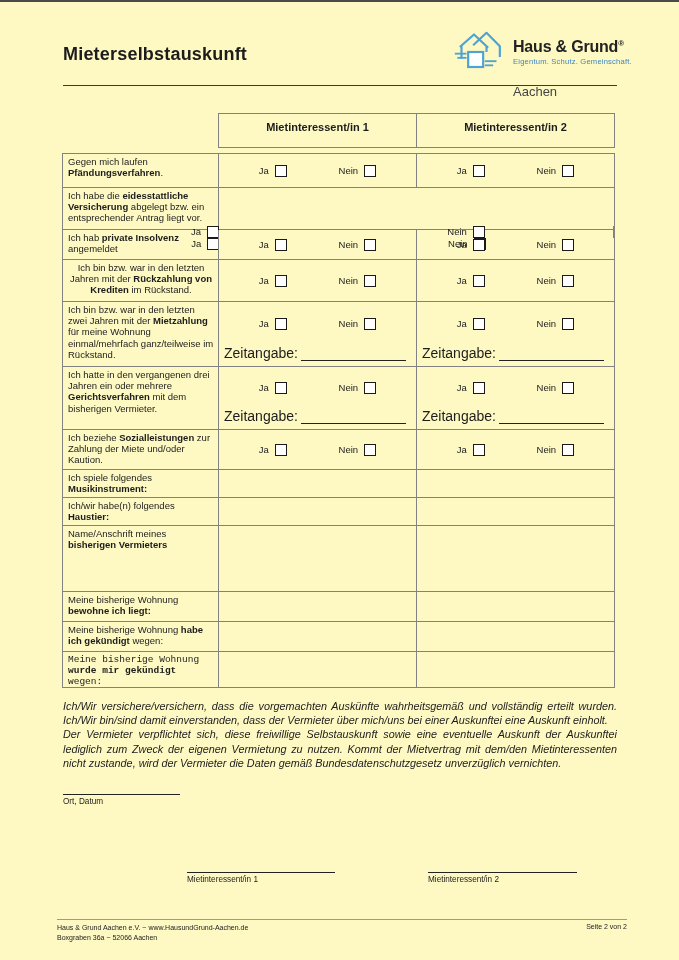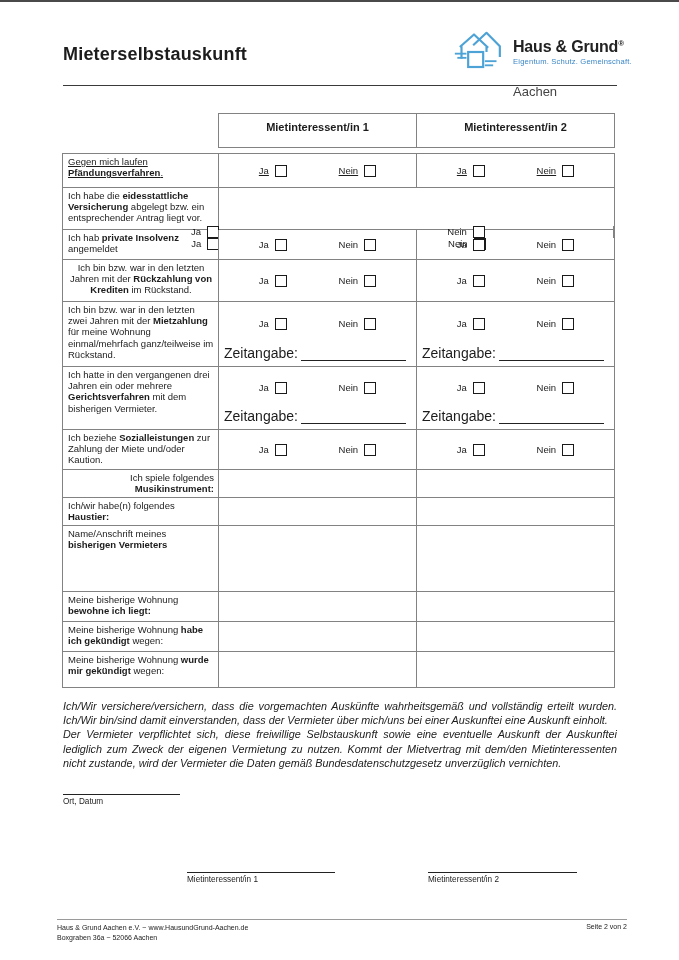--- a/index.html
+++ b/index.html
@@ -1,17 +1,17 @@
 <!DOCTYPE html>
 <html><head>
 <meta charset="utf-8">
 <style>
   html,body{margin:0;padding:0;background:#e8e8e8;}
   .page{
-    position:relative;width:679px;height:960px;background:#ffffff;
+    position:relative;width:679px;height:960px;background:#fef9c3;
     font-family:"Liberation Sans", sans-serif;color:#1c1c1c;overflow:hidden;
   }
   .top-edge{position:absolute;top:0;left:0;width:100%;height:2px;background:#4a4a4a;}
 
   
   .page-title{position:absolute;left:63px;top:44px;margin:0;font-size:18px;font-weight:700;letter-spacing:.2px;}
   .logo{position:absolute;left:453px;top:27px;display:flex;align-items:flex-start;}
   .logo svg{display:block;}
   .logo-text{margin-left:8px;padding-top:8px;}
   .brand{font-size:16px;font-weight:700;color:#222;line-height:17px;letter-spacing:-.2px;}
@@ -20,21 +20,21 @@
   .city{font-size:13px;color:#444;margin-top:18px;}
   .header-rule{position:absolute;left:63px;top:85px;width:554px;border-top:1.5px solid #3a3a3a;}
 
   
   .tbl{position:absolute;left:62px;top:113px;width:553px;}
   .tbl-header{margin-left:156px;display:flex;height:33px;border:1px solid #828282;}
   .th{flex:1;text-align:center;font-weight:700;font-size:11px;padding-top:7px;}
   .th:first-child{border-right:1px solid #828282;}
   .tbl-body{margin-top:5px;border:1px solid #828282;}
   .row{display:flex;border-bottom:1px solid #828282;box-sizing:border-box;}
-  .row:last-child{border-bottom:none;}
+  .row:last-child{border-bottom:none;font-family:Liberation Mono, monospace;}
   .cell{box-sizing:border-box;}
   .label-cell{width:156px;border-right:1px solid #828282;padding:2px 4px 2px 5px;font-size:9.5px;line-height:11.2px;}
   .label-cell .b{font-weight:700;}
   .ans-cell{flex:1;display:flex;flex-direction:column;}
   .ans-cell.c1{border-right:1px solid #828282;}
   .yn{flex:1;display:flex;align-items:center;justify-content:space-around;padding:0 14px;font-size:9.5px;}
   .opt{display:flex;align-items:center;}
   .cb{width:10px;height:10px;border:1.4px solid #1a1a1a;background:#fff;margin-left:6px;display:inline-block;}
   .zeit{display:flex;align-items:flex-end;padding:0 10px 5px 5px;font-size:14px;color:#1c1c1c;}
   .zline{flex:1;border-bottom:1px solid #222;margin-left:3px;height:8px;}
@@ -89,21 +89,21 @@
   </div>
 
   <div class="header-rule"></div>
 
   <div class="tbl">
     <div class="tbl-header">
       <div class="th">Mietinteressent/in 1</div>
       <div class="th">Mietinteressent/in 2</div>
     </div>
     <div class="tbl-body" id="table-body">
-        <div class="row" style="height: 34px; text-decoration: underline;">
+        <div class="row" style="height: 34px;">
           <div class="cell label-cell"><span>Gegen mich laufen </span><span class="b">Pfändungsverfahren</span><span>.</span></div>
           <div class="cell ans-cell c1">
             <div class="yn">
               <span class="opt">
                 <span>Ja</span>
                 <span class="cb"></span>
               </span>
               <span class="opt">
                 <span>Nein</span>
                 <span class="cb"></span>
@@ -294,21 +294,21 @@
                 <span>Ja</span>
                 <span class="cb"></span>
               </span>
               <span class="opt">
                 <span>Nein</span>
                 <span class="cb"></span>
               </span>
             </div>
           </div>
         </div>
-        <div class="row" style="height: 28px; text-align: right;">
+        <div class="row" style="height: 28px;">
           <div class="cell label-cell"><span>Ich spiele folgendes </span><span class="b">Musikinstrument:</span></div>
           <div class="cell ans-cell c1"></div>
           <div class="cell ans-cell"></div>
         </div>
         <div class="row" style="height: 28px;">
           <div class="cell label-cell"><span>Ich/wir habe(n) folgendes </span><span class="b">Haustier:</span></div>
           <div class="cell ans-cell c1"></div>
           <div class="cell ans-cell"></div>
         </div>
         <div class="row" style="height: 66px;">

